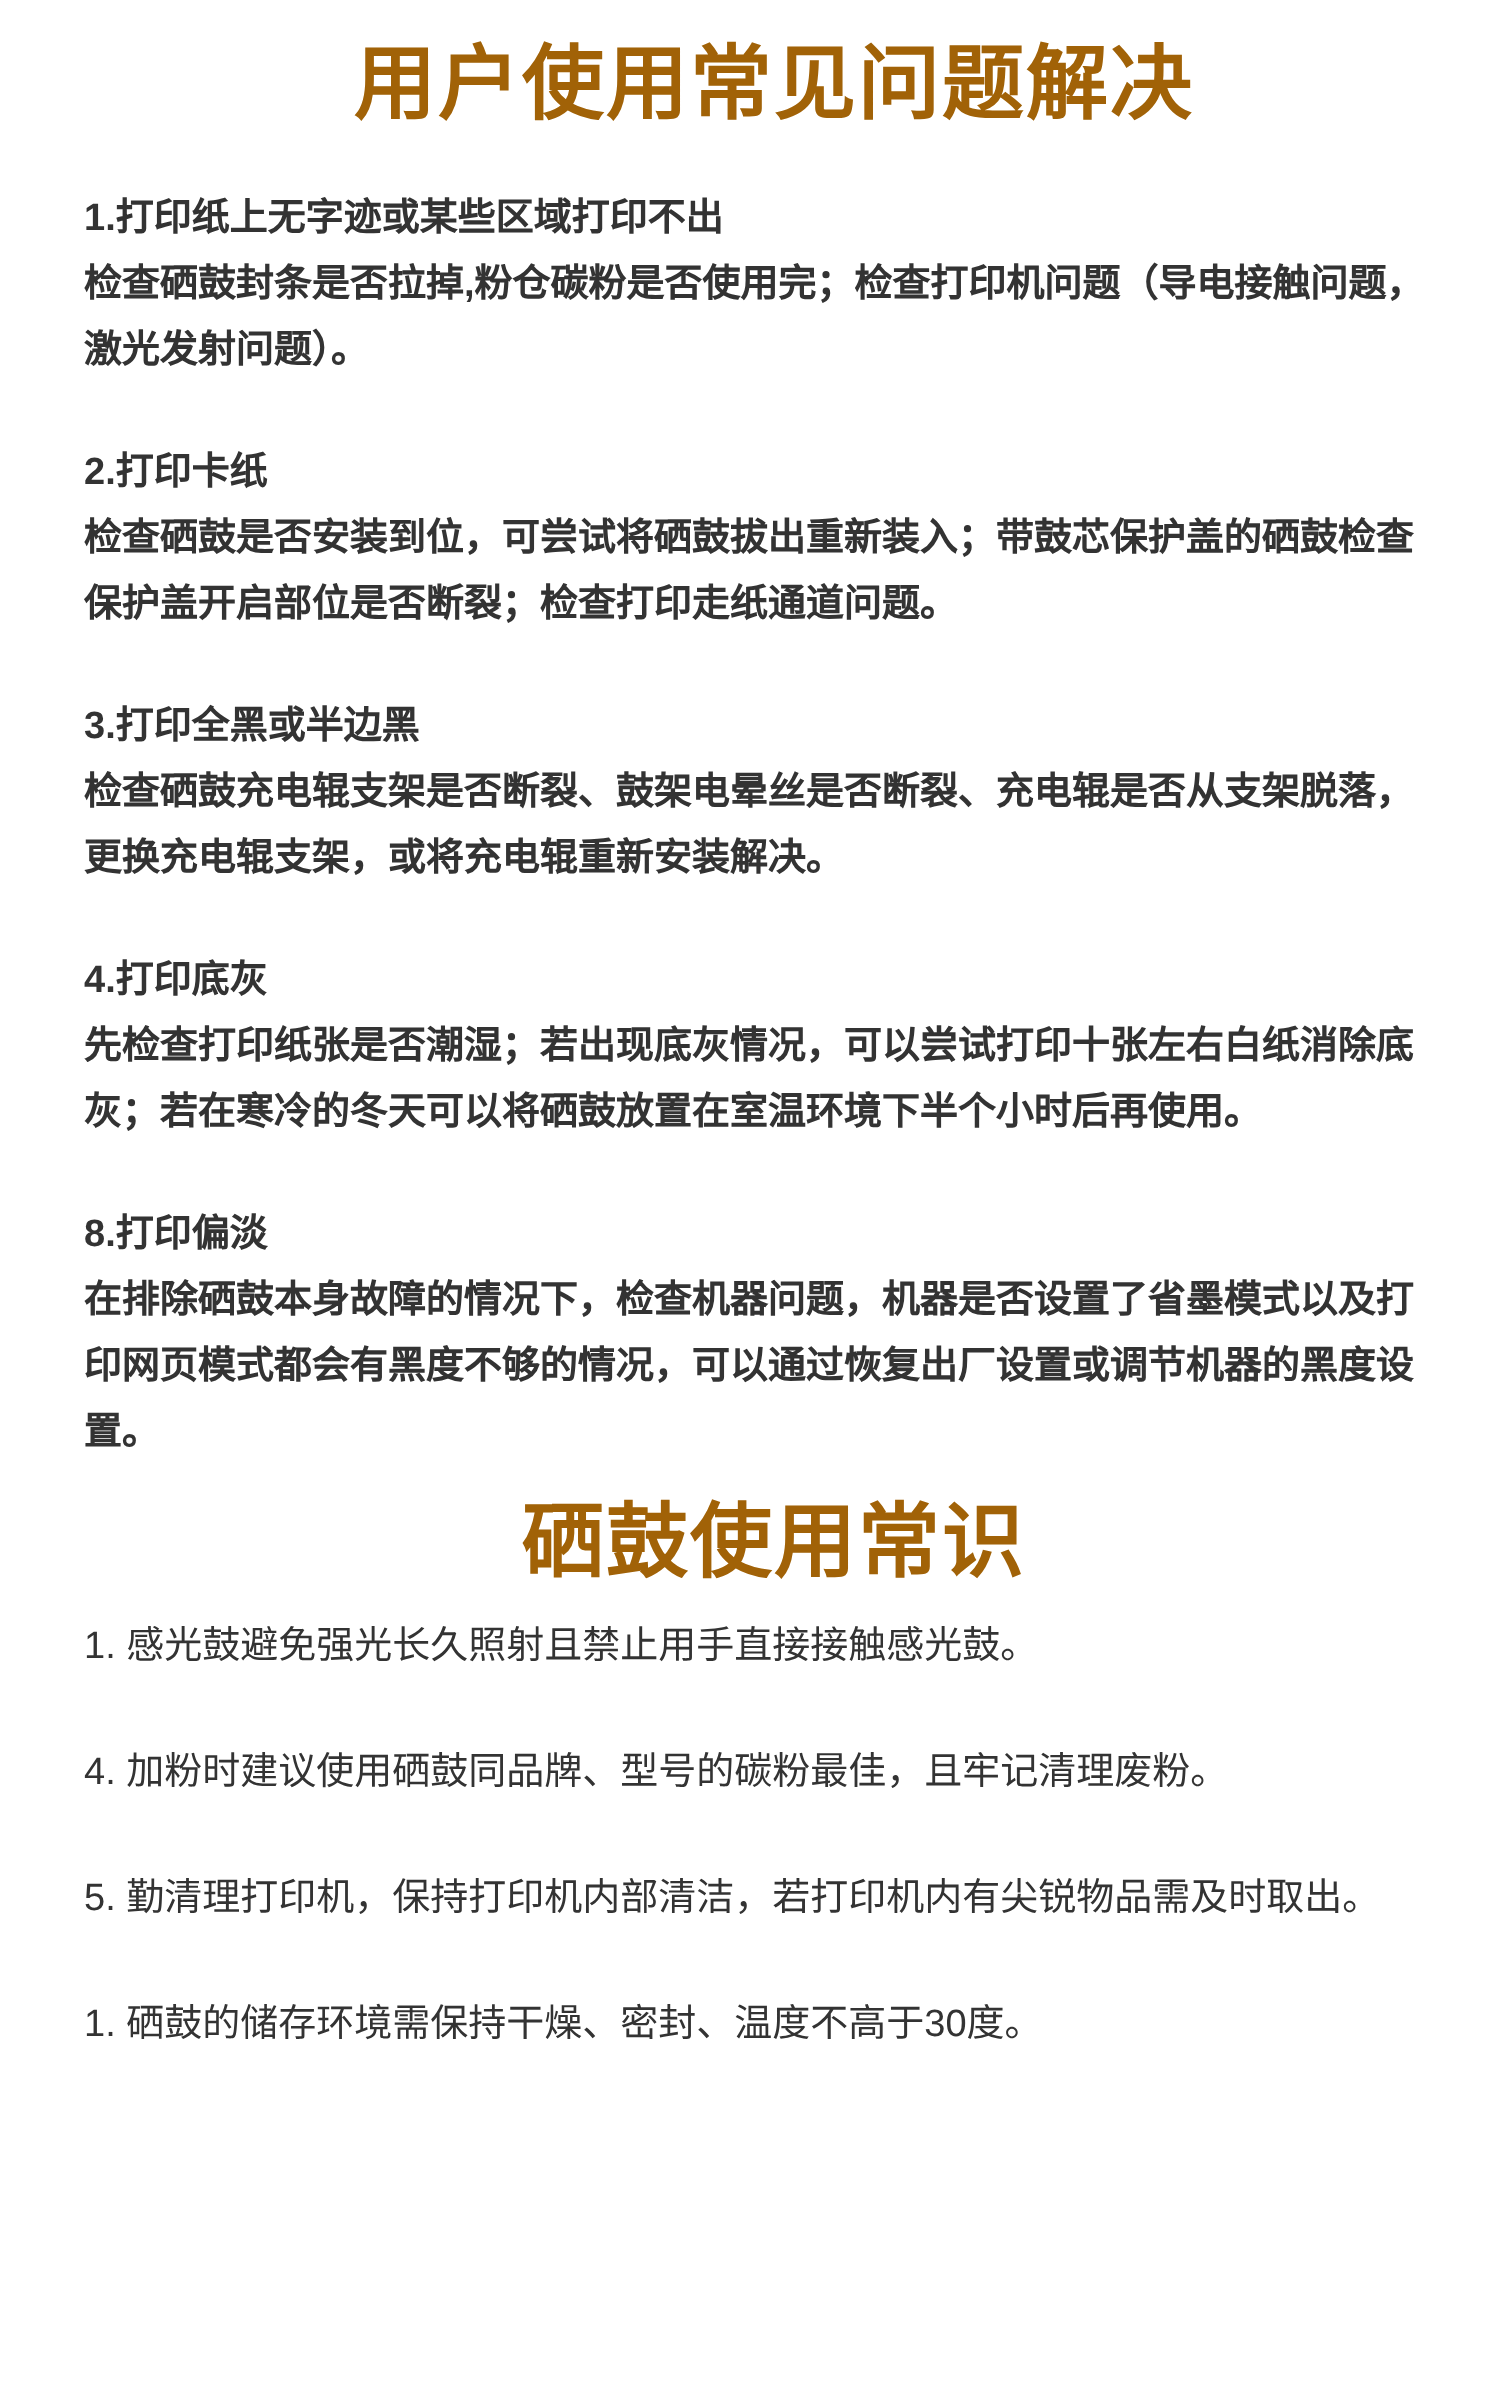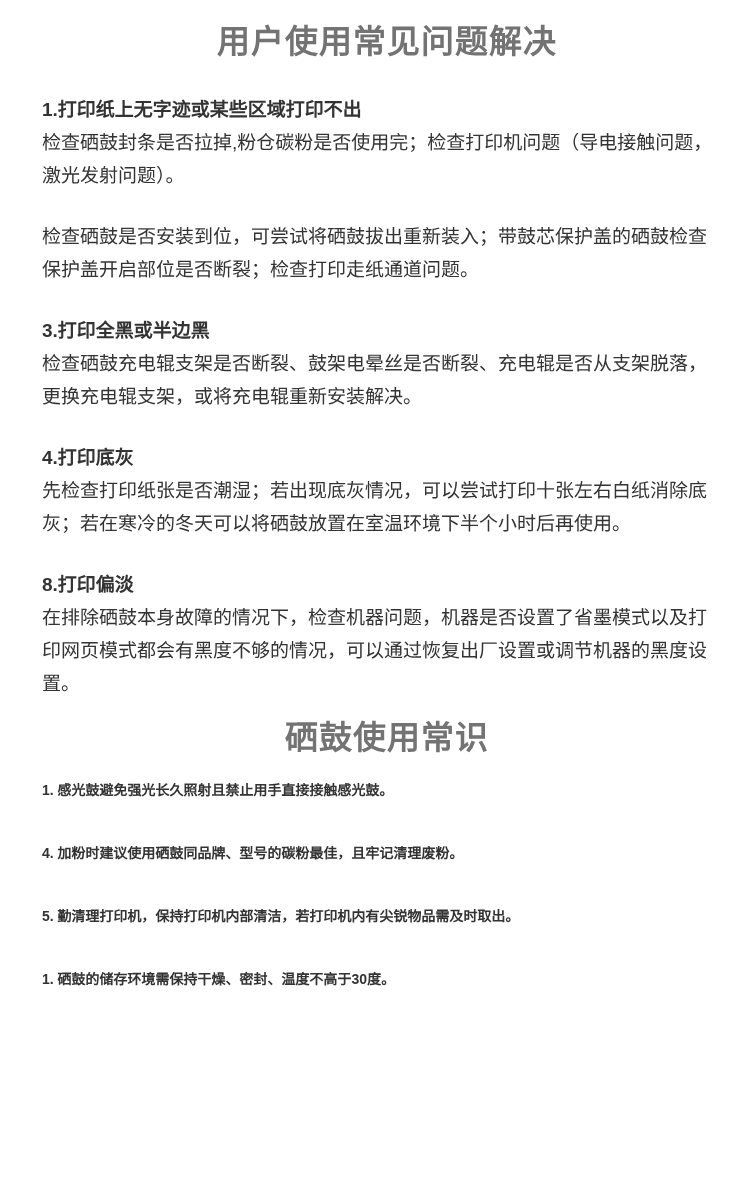--- a/index.html
+++ b/index.html
@@ -14,24 +14,24 @@
     color: #333333;
     overflow: hidden;
   }
   .page {
     box-sizing: content-box;
     width: 690px;
     padding: 24px 18px 0 42px;
   }
   .section-title {
     margin: 0;
-    font-size: 33px;
+    font-size: 41px;
     line-height: 36px;
     font-weight: 700;
-    color: #737373;
+    color: #a16207;
     text-align: center;
     letter-spacing: 1px;
   }
   .section-title.first {
     margin-bottom: 33px;
   }
   .section-title.second {
     margin-top: 20px;
     margin-bottom: 18px;
   }
@@ -43,27 +43,27 @@
   }
   .faq-item-heading {
     font-size: 19px;
     line-height: 33px;
     font-weight: 700;
     white-space: pre-line;
   }
   .faq-item-body {
     font-size: 19px;
     line-height: 33px;
-    font-weight: 400;
+    font-weight: 700;
     white-space: pre-line;
   }
   .tip-item {
-    font-size: 14px;
+    font-size: 19px;
     line-height: 33px;
-    font-weight: 700;
+    font-weight: 400;
     white-space: pre-line;
     margin-bottom: 30px;
   }
   .tip-item:last-child {
     margin-bottom: 0;
   }
 </style>
 </head>
 <body>
 
@@ -73,20 +73,21 @@
 
   <section>
 
     <div class="faq-item">
       <div class="faq-item-heading">1.打印纸上无字迹或某些区域打印不出</div>
       <div class="faq-item-body">检查硒鼓封条是否拉掉,粉仓碳粉是否使用完；检查打印机问题（导电接触问题，
 激光发射问题）。</div>
     </div>
 
     <div class="faq-item">
+      <div class="faq-item-heading">2.打印卡纸</div>
       <div class="faq-item-body">检查硒鼓是否安装到位，可尝试将硒鼓拔出重新装入；带鼓芯保护盖的硒鼓检查
 保护盖开启部位是否断裂；检查打印走纸通道问题。</div>
     </div>
 
     <div class="faq-item">
       <div class="faq-item-heading">3.打印全黑或半边黑</div>
       <div class="faq-item-body">检查硒鼓充电辊支架是否断裂、鼓架电晕丝是否断裂、充电辊是否从支架脱落，
 更换充电辊支架，或将充电辊重新安装解决。</div>
     </div>
 

